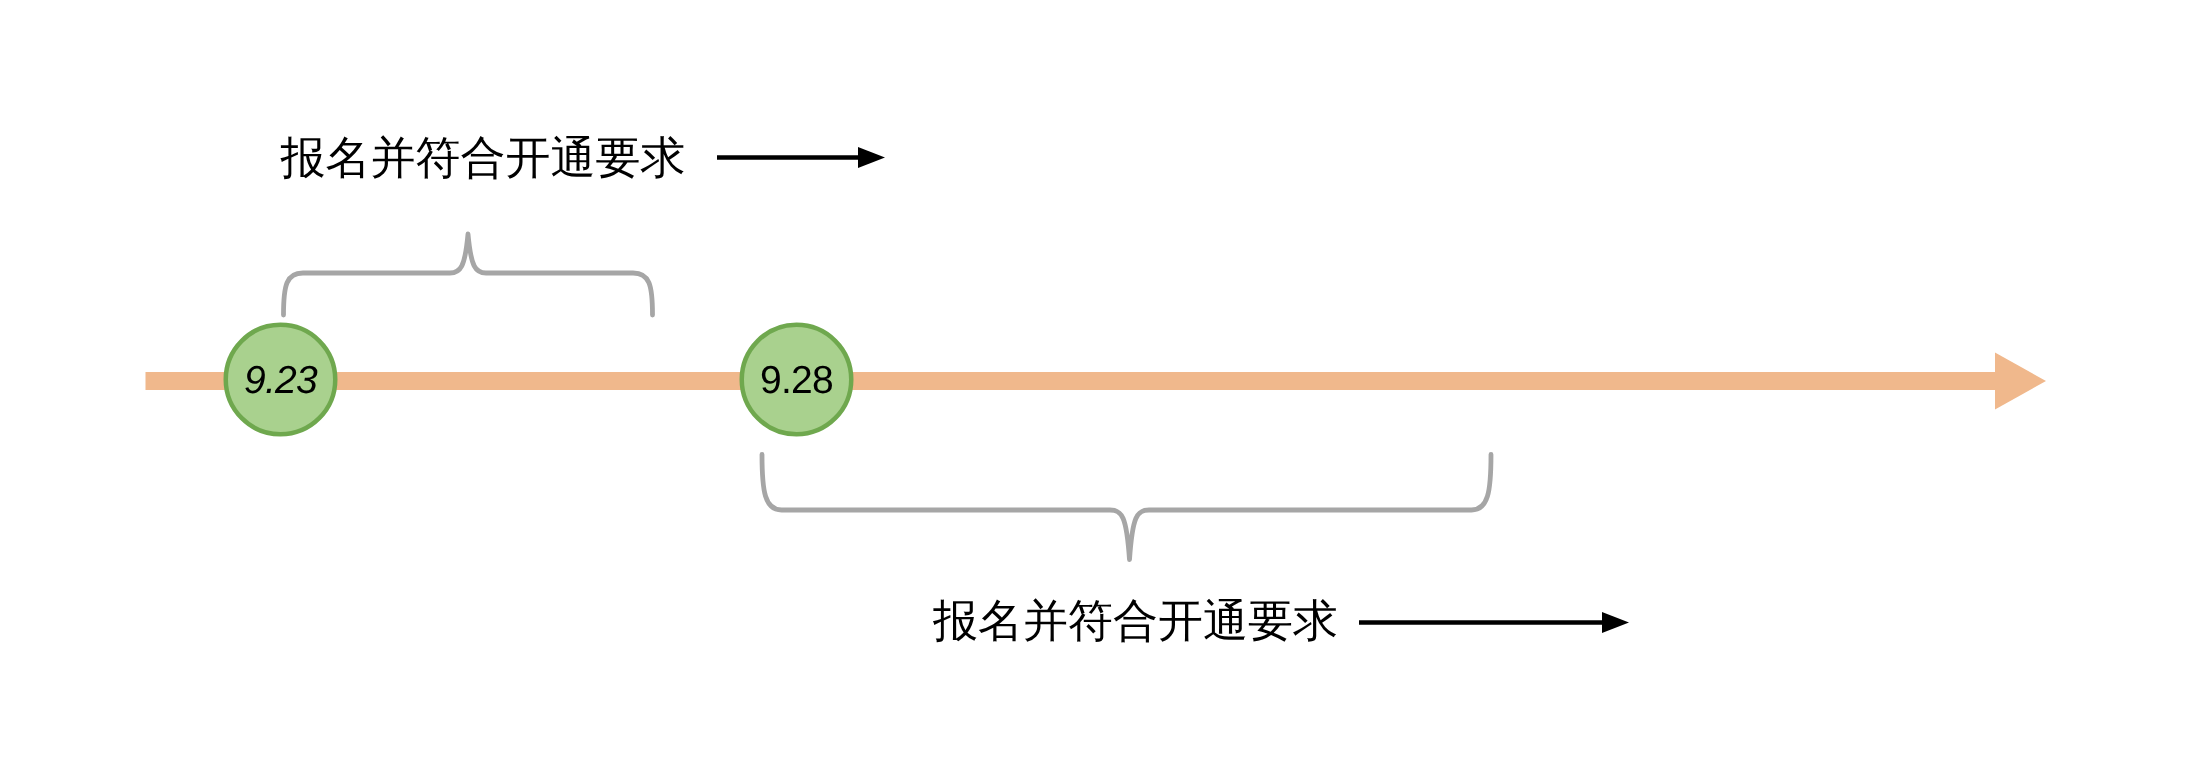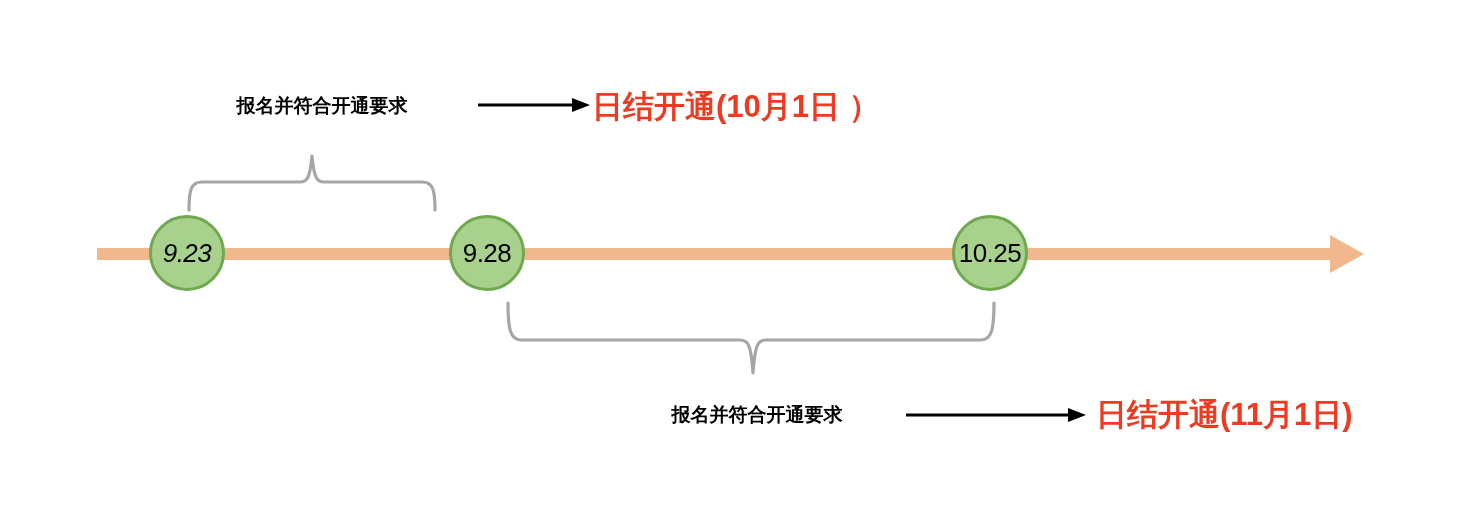--- a/index.html
+++ b/index.html
@@ -32,29 +32,29 @@
     border-radius:50%;
     background:var(--circle-fill);
     border:3px solid var(--circle-border);
     display:flex;align-items:center;justify-content:center;
     font-size:26px;line-height:1;color:var(--ink);
     letter-spacing:-0.5px;
     z-index:3;
   }
   .m-923{left:149px;font-style:italic;}
   .m-927{left:388px;}
-  .m-928{left:449px;}
+  .m-928{left:493px;}
   .m-1025{left:952px;}
   
   .brace path{stroke:var(--brace);stroke-width:3.2;fill:none;stroke-linecap:round;stroke-linejoin:round;}
   .brace-top{left:186px;top:150px;width:252px;height:64px;}
   .brace-bottom{left:505px;top:300px;width:492px;height:76px;}
   
   .cond-label{
-    font-size:19px;line-height:1.2;font-weight:700;color:var(--ink);
+    font-size:30px;line-height:1.2;font-weight:400;color:var(--ink);
     white-space:nowrap;transform:translate(-50%,-50%);
   }
   .cond-top{left:322px;top:106px;}
   .cond-bottom{left:757px;top:415px;}
   .black-arrow line{stroke:var(--ink);stroke-width:3;}
   .black-arrow polygon{fill:var(--ink);}
   .arrow-top{left:470px;top:92px;width:122px;height:26px;}
   .arrow-bottom{left:900px;top:402px;width:188px;height:26px;}
   .result-label{
     font-size:31px;line-height:1.2;font-weight:700;color:var(--result-red);
@@ -68,47 +68,42 @@
 
 <div class="stage">
 
   <div class="abs cond-label cond-top">报名并符合开通要求</div>
 
   <svg class="abs black-arrow arrow-top" viewBox="0 0 122 26" aria-hidden="true">
     <line x1="8" y1="13" x2="104" y2="13"></line>
     <polygon points="102,6 102,20 120,13"></polygon>
   </svg>
 
-  <div class="abs result-label result-top">日结开通(10月1日 ）</div>
 
   <svg class="abs brace brace-top" viewBox="0 0 252 64" aria-hidden="true">
     <path d="M 3 60 C 3 40 5 32 16 32 L 114 32 C 121 32 124 28 126 6 C 128 28 131 32 138 32 L 236 32 C 247 32 249 40 249 60"></path>
   </svg>
 
   <svg class="abs axis-svg" viewBox="0 0 1470 48" aria-hidden="true">
     <rect class="axis-line" x="97" y="18" width="1238" height="12"></rect>
     <polygon class="axis-head" points="1330,5 1330,43 1364,24"></polygon>
   </svg>
 
   <div class="abs milestone m-923">
     <span>9.23</span>
   </div>
   <div class="abs milestone m-928">
     <span>9.28</span>
   </div>
-  <div class="abs milestone m-1025">
-    <span>10.25</span>
-  </div>
 
   <svg class="abs brace brace-bottom" viewBox="0 0 492 76" aria-hidden="true">
     <path d="M 3 3 C 3 28 5 40 16 40 L 235 40 C 243 40 246 44 248 73 C 250 44 253 40 261 40 L 476 40 C 487 40 489 28 489 3"></path>
   </svg>
 
   <div class="abs cond-label cond-bottom">报名并符合开通要求</div>
 
   <svg class="abs black-arrow arrow-bottom" viewBox="0 0 188 26" aria-hidden="true">
     <line x1="6" y1="13" x2="170" y2="13"></line>
     <polygon points="168,6 168,20 186,13"></polygon>
   </svg>
 
-  <div class="abs result-label result-bottom">日结开通(11月1日)</div>
 
 </div>
 
 </body></html>

